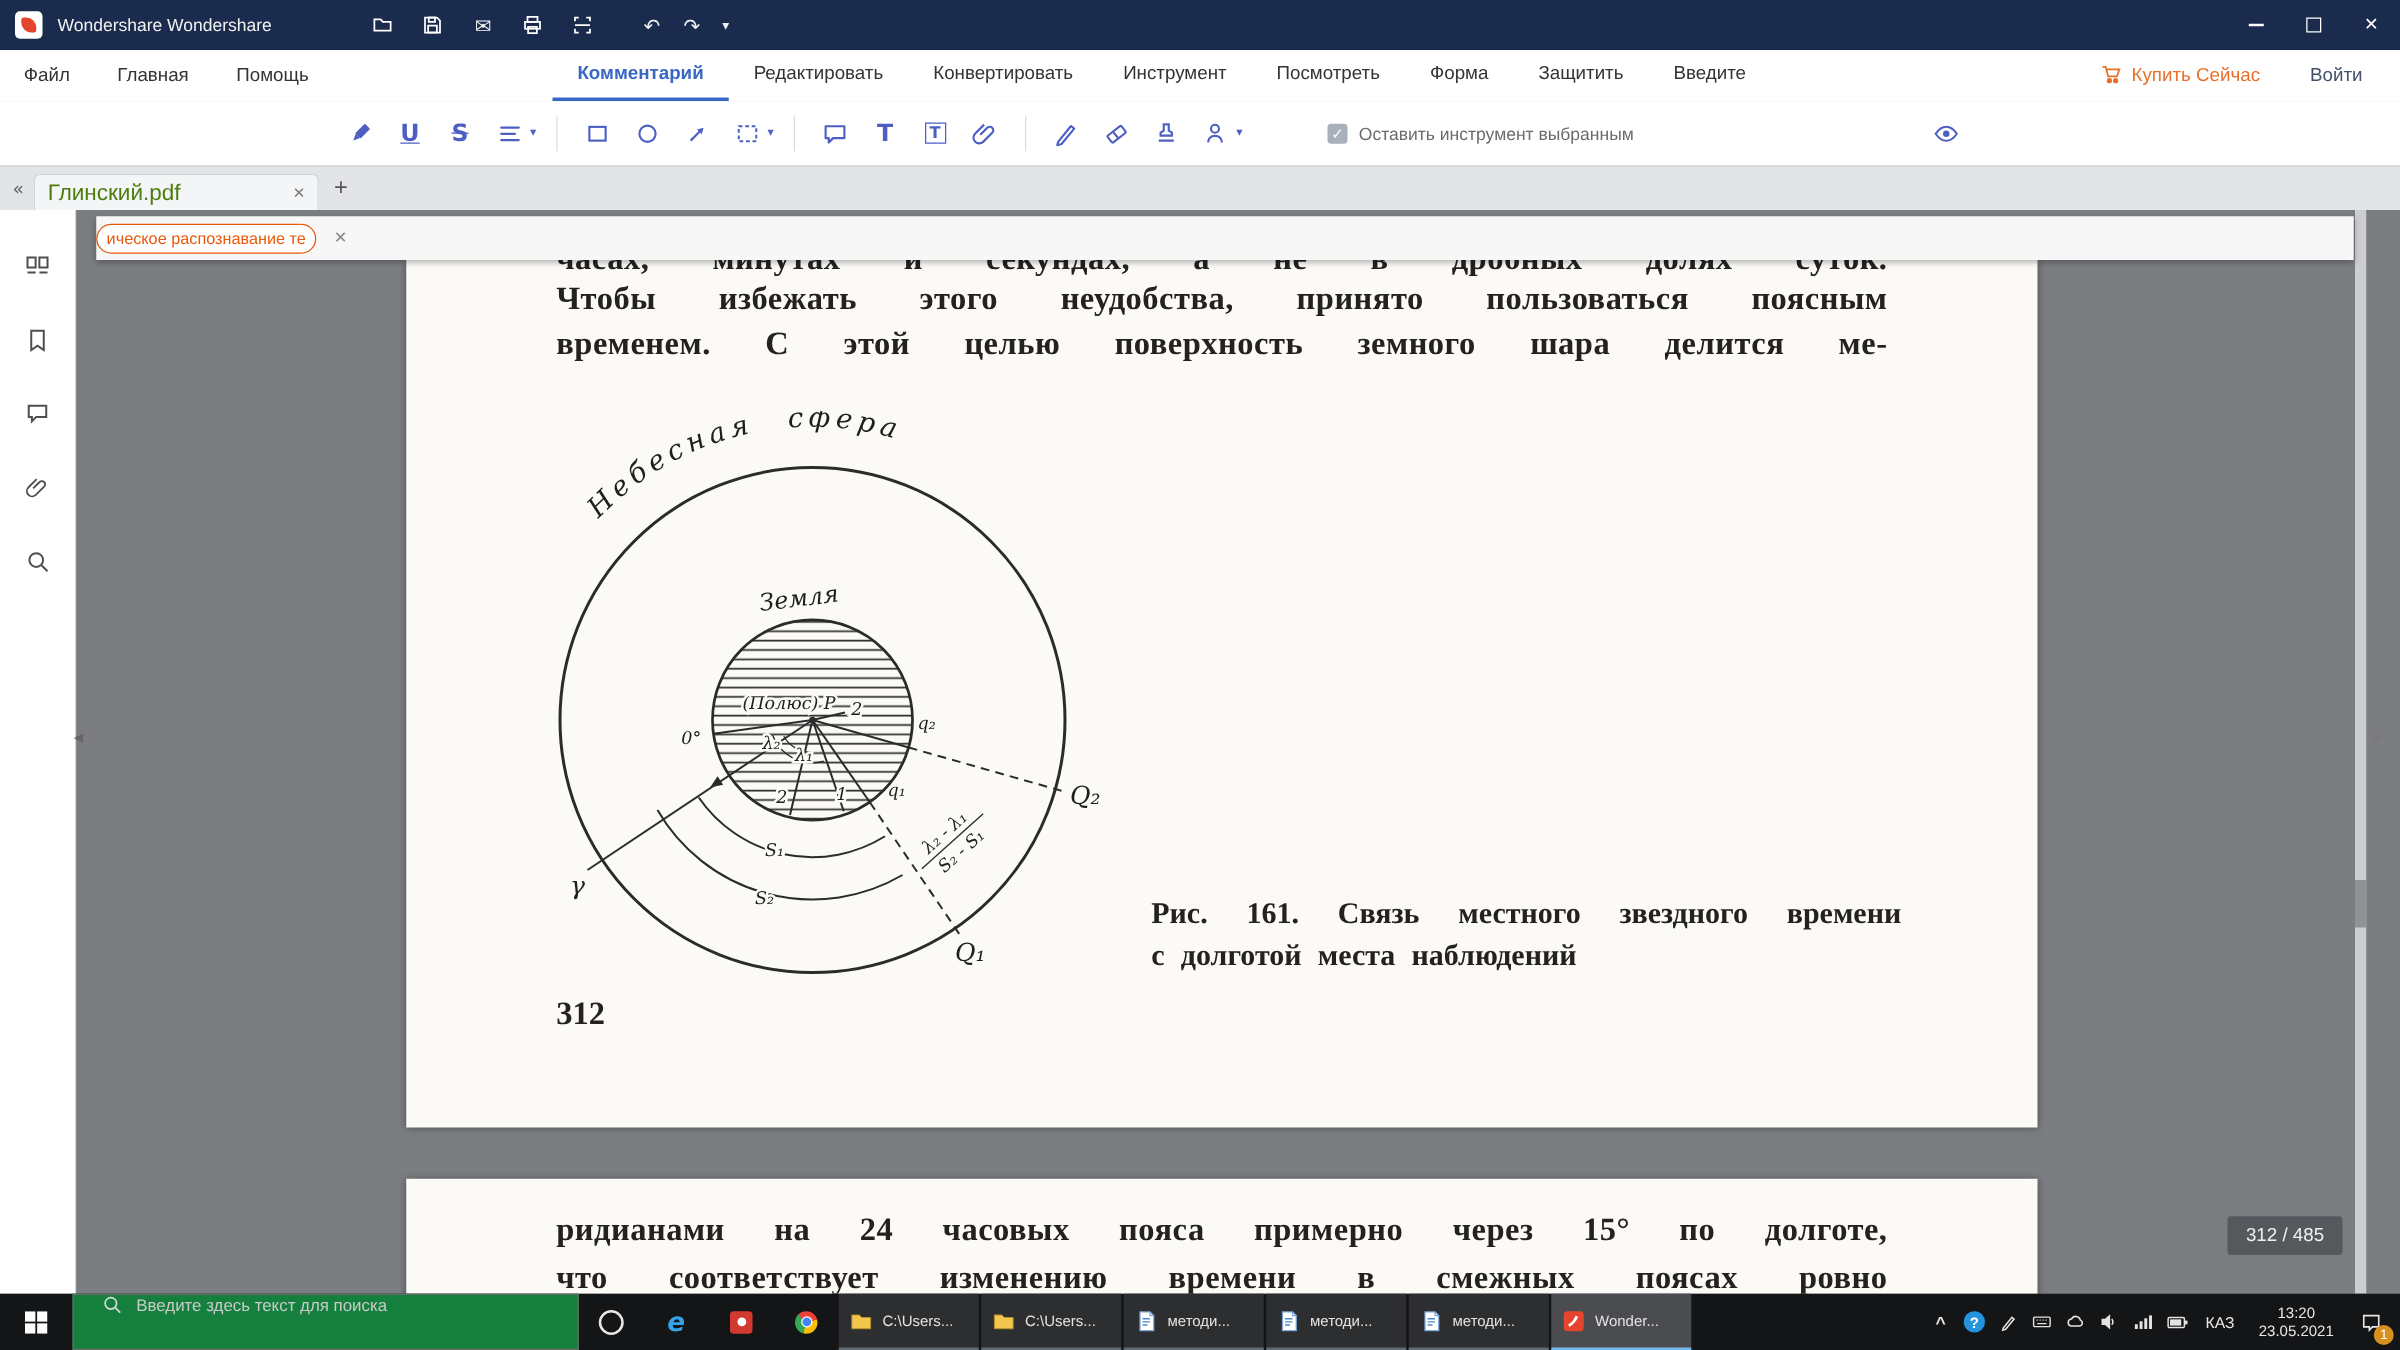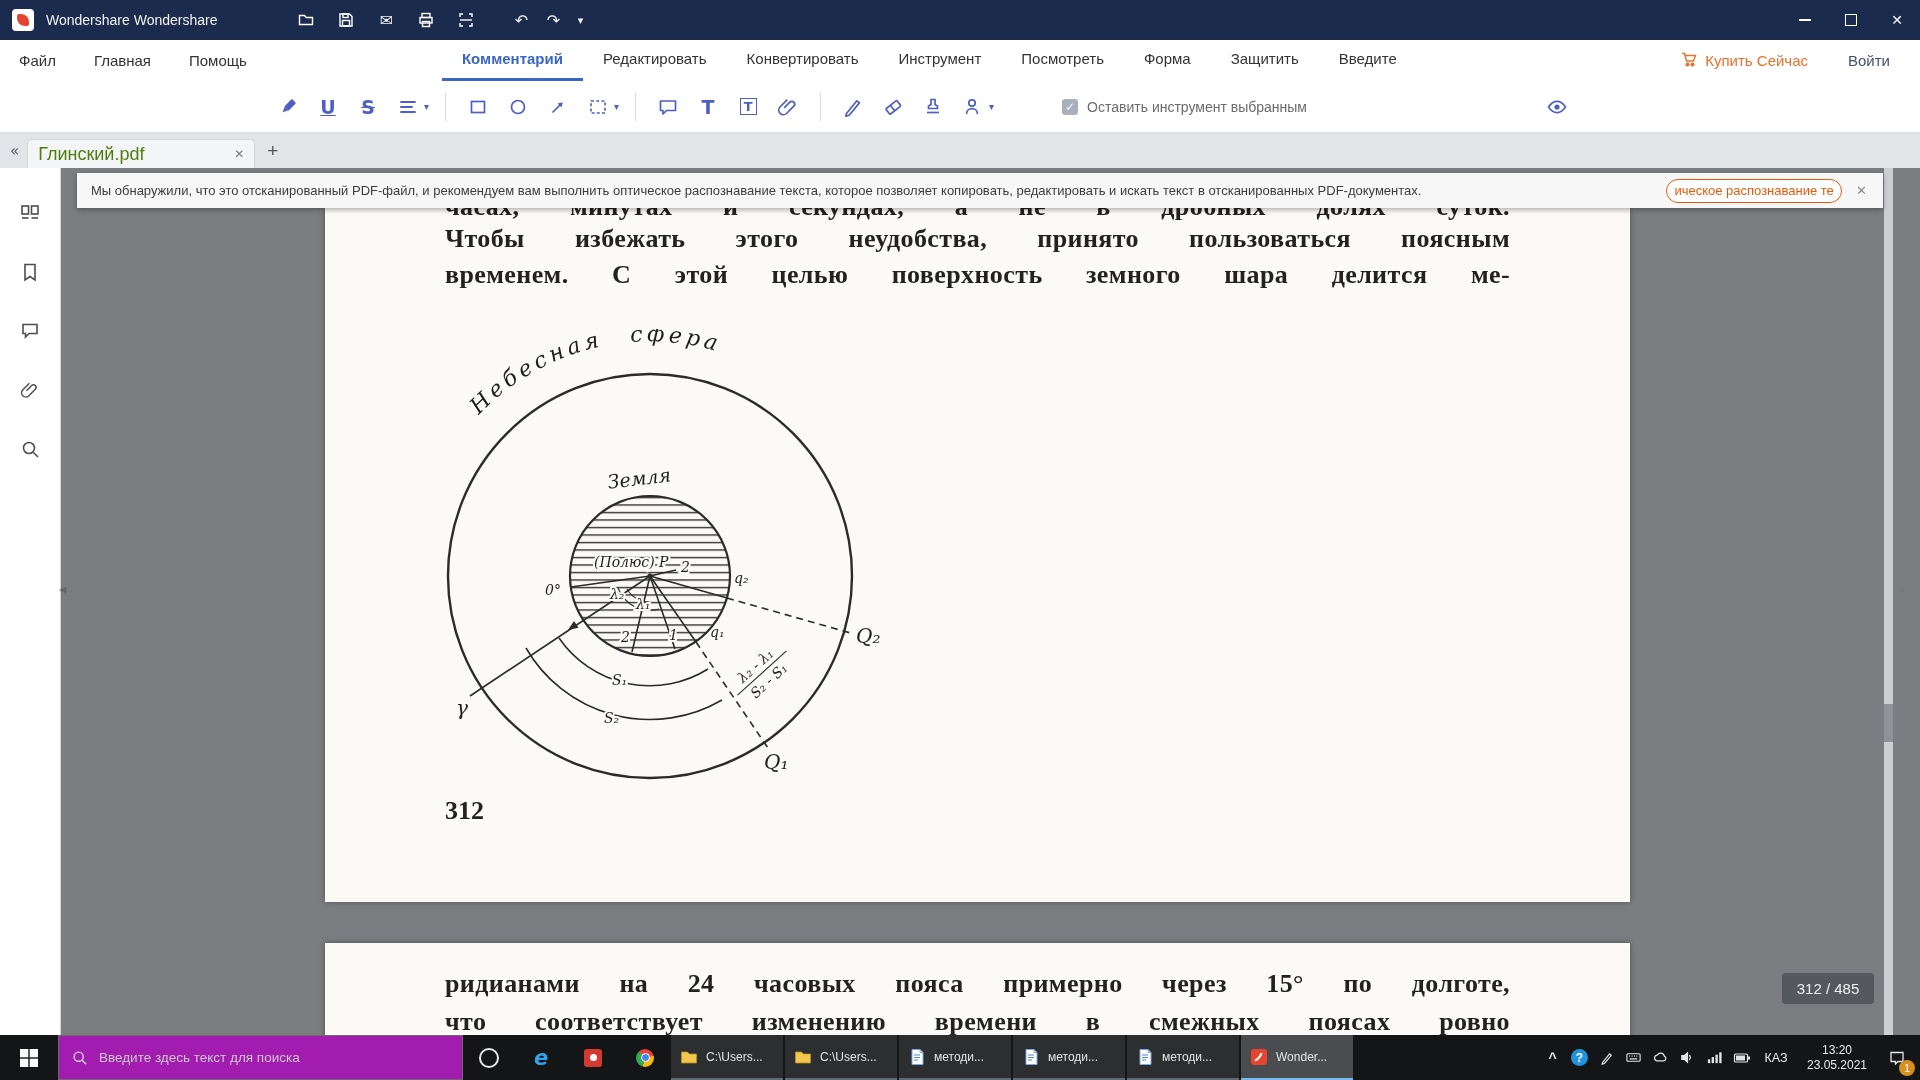--- a/index.html
+++ b/index.html
@@ -118,22 +118,22 @@
   .lh{left:59px;top:580px;}
   .rh{left:1897px;top:580px;color:#777;}
   .page-indicator{position:absolute;left:1782px;top:973px;width:92px;height:31px;background:#55585c;
                   border-radius:3px;color:#f0f0f0;font-size:15px;display:flex;align-items:center;
                   justify-content:center;z-index:6;}
 
   
   .taskbar{position:absolute;bottom:0;left:0;right:0;height:45px;background:#141517;
            display:flex;align-items:stretch;color:#e8e8e8;z-index:10;}
   .tb-start{width:58px;display:flex;align-items:center;justify-content:center;cursor:pointer;}
-  .tb-search{width:405px;background:#a21caf;border:1px solid #6a6a6a;box-sizing:border-box;
-             display:flex;align-items:center;gap:10px;padding-left:13px;cursor:text;}
+  .tb-search{width:405px;background:#15803d;border:1px solid #6a6a6a;box-sizing:border-box;
+             display:flex;align-items:flex-start;gap:10px;padding-left:23px;cursor:text;}
   .tb-search input{background:transparent;border:none;outline:none;color:#c9c9c9;font-size:13.5px;width:330px;}
   .tb-search input::placeholder{color:#c9c9c9;}
   .tb-icon{width:52px;display:flex;align-items:center;justify-content:center;cursor:pointer;}
   .edge-e{font-size:21px;font-weight:bold;font-style:italic;color:#35a3e8;font-family:"DejaVu Sans",sans-serif;}
   .cortana{width:16px;height:16px;border:2px solid #e8e8e8;border-radius:50%;}
   .redapp{width:18px;height:18px;background:#d33a2f;border-radius:3px;display:flex;align-items:center;justify-content:center;}
   .redapp i{width:7px;height:7px;background:#fff;border-radius:50%;}
   .chrome{width:18px;height:18px;border-radius:50%;position:relative;
           background:conic-gradient(from -45deg,#ea4335 0 120deg,#fbbc05 0 240deg,#34a853 0 360deg);}
   .chrome i{position:absolute;left:4.5px;top:4.5px;width:9px;height:9px;background:#4285f4;
@@ -370,21 +370,20 @@
     <svg width="22" height="22" viewBox="0 0 22 22" fill="none" stroke="currentColor" stroke-width="1.6">
         <circle cx="10" cy="10" r="5.5"></circle>
         <line x1="14.2" y1="14.2" x2="19" y2="19"></line>
       </svg>
   </button>
 </div>
 
 <div class="viewport">
 
   <div class="banner">
-    <span class="banner-msg">Мы обнаружили, что это отсканированный PDF-файл, и рекомендуем вам выполнить оптическое распознавание текста, которое позволяет копировать, редактировать и искать текст в отсканированных PDF-документах.</span>
     <button class="banner-btn">ическое распознавание те</button>
     <span class="banner-close">✕</span>
   </div>
 
   <div class="page page1">
     <div class="docline" style="top:-16px;">часах, минутах и секундах, а не в дробных долях суток.</div>
     <div class="docline" style="top:52px;">временем. С этой целью поверхность земного шара делится ме-</div>
     <div class="docline" style="top:16px;">Чтобы избежать этого неудобства, принято пользоваться поясным</div>
 
     <svg class="figure" width="470" height="500" viewBox="0 0 470 500">
@@ -430,20 +429,24 @@
       <text class="flab big" x="38" y="386">γ</text>
       <text class="flab big" x="438" y="314">Q₂</text>
       <text class="flab big" x="346" y="440">Q₁</text>
       <g transform="translate(344,344) rotate(-42)">
         <text class="flab" x="0" y="-5" text-anchor="middle">λ₂ - λ₁</text>
         <line class="fl thin" x1="-33" y1="0" x2="33" y2="0"></line>
         <text class="flab" x="0" y="15" text-anchor="middle">S₂ - S₁</text>
       </g>
     </svg>
 
+    <div class="caption">
+      <div class="j">Рис. 161. Связь местного звездного времени</div>
+      <div>с долготой места наблюдений</div>
+    </div>
     <div class="pagenum">312</div>
   </div>
 
   <div class="page page2">
     <div class="docline" style="top:26px;">ридианами на 24 часовых пояса примерно через 15° по долготе,</div>
     <div class="docline" style="top:64px;">что соответствует изменению времени в смежных поясах ровно</div>
   </div>
 
   <div class="scroll-track"></div>
   <div class="scroll-thumb"></div>

